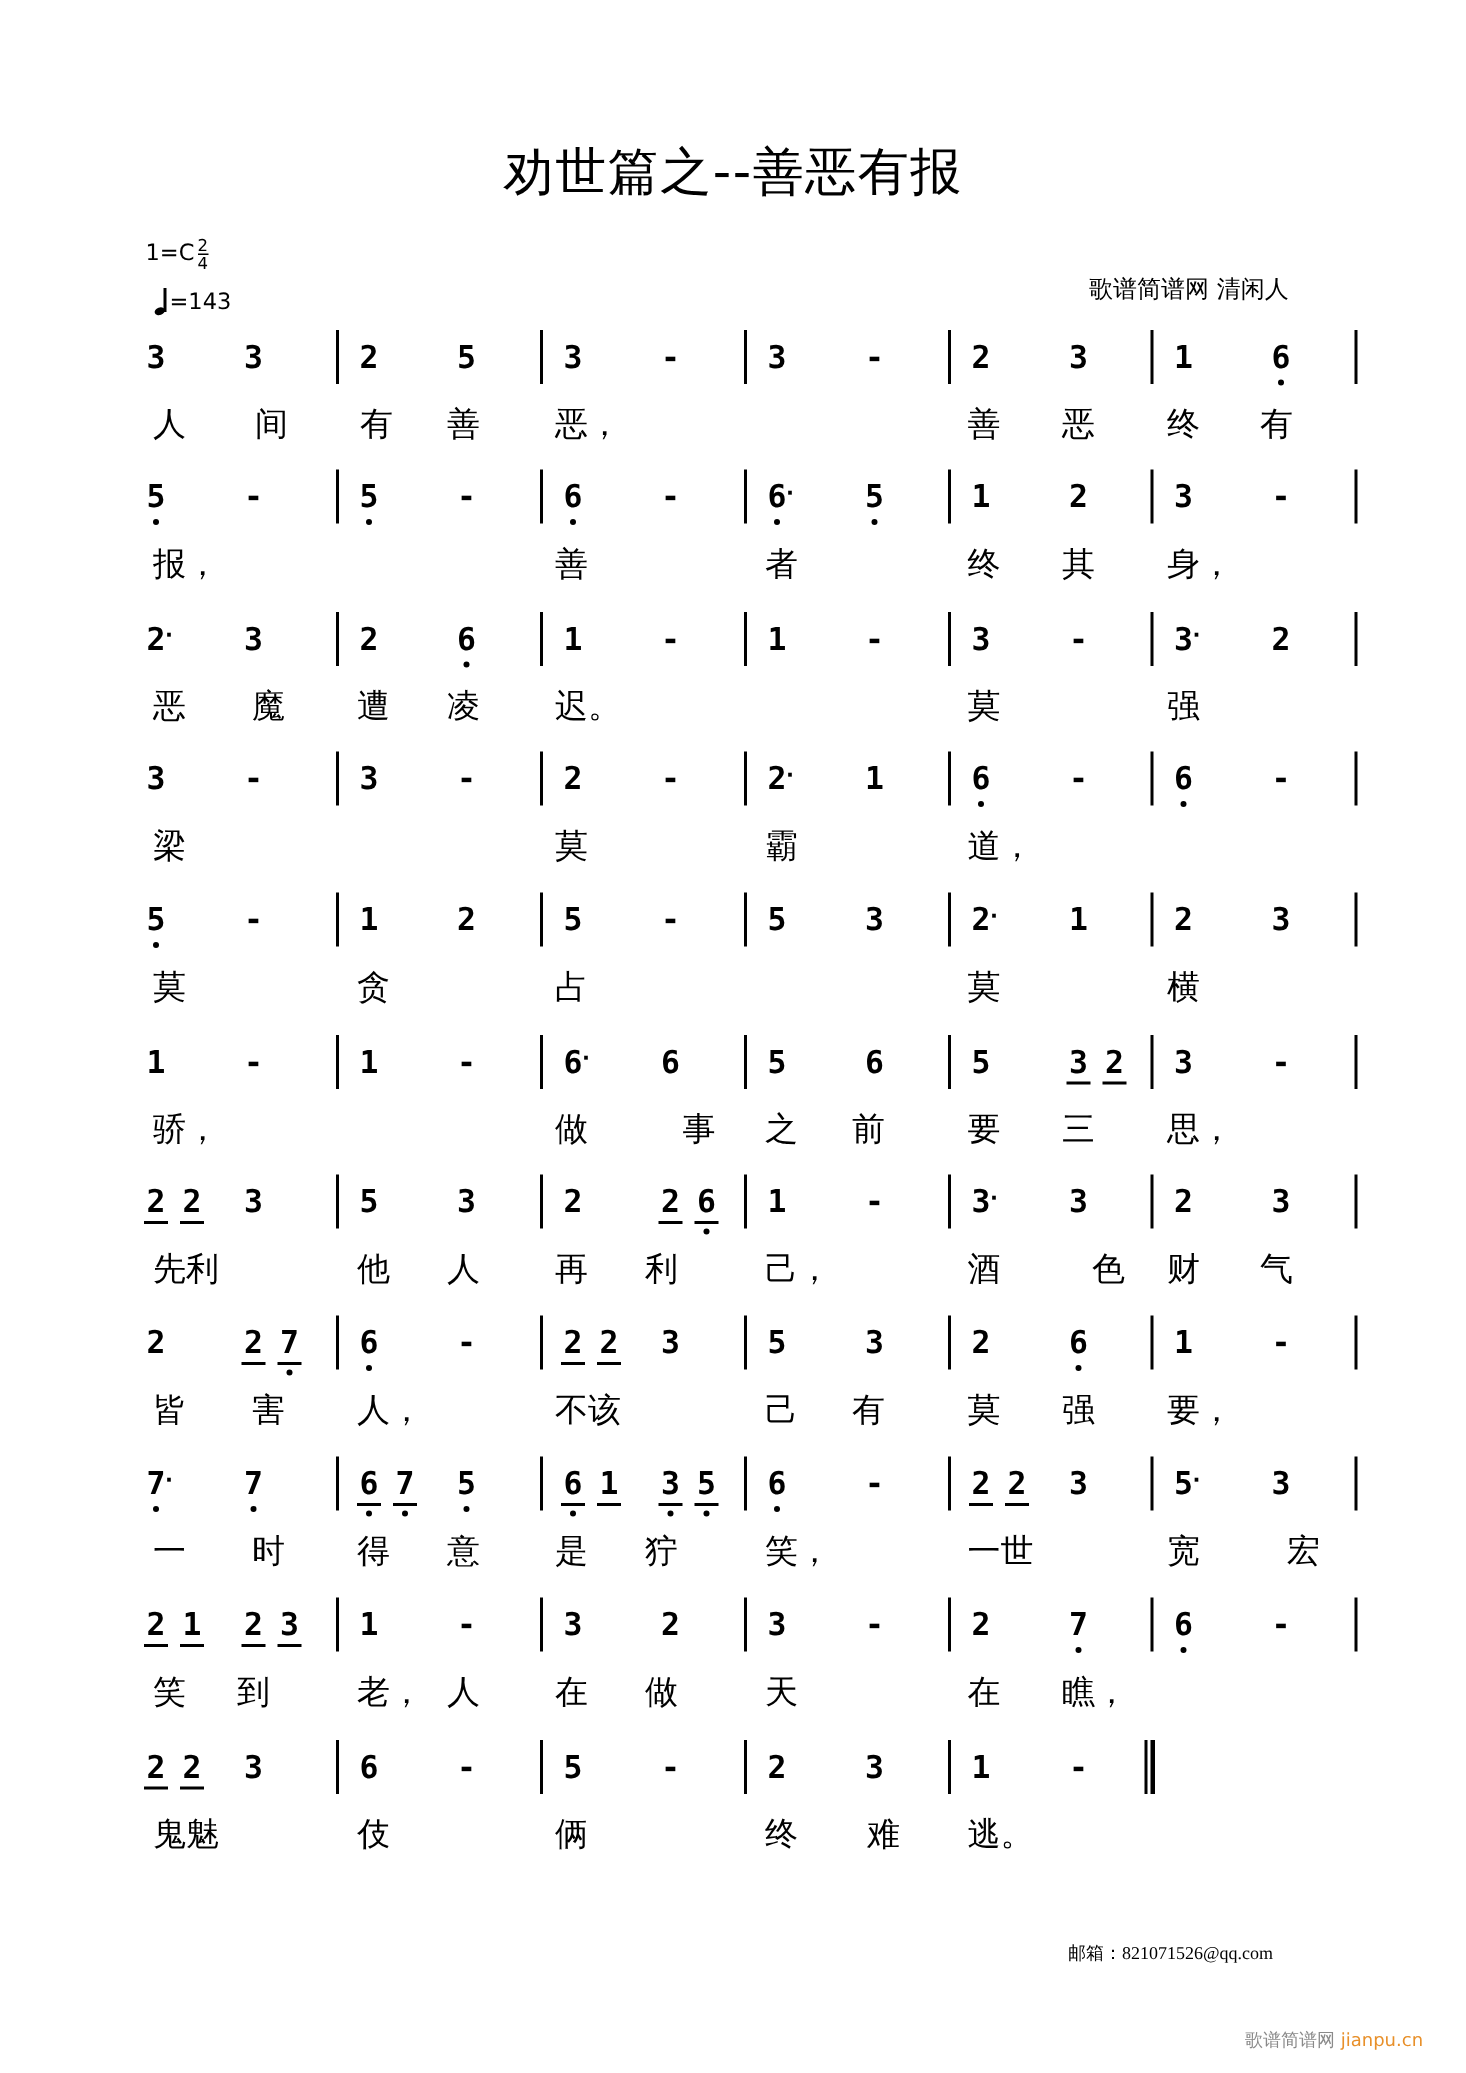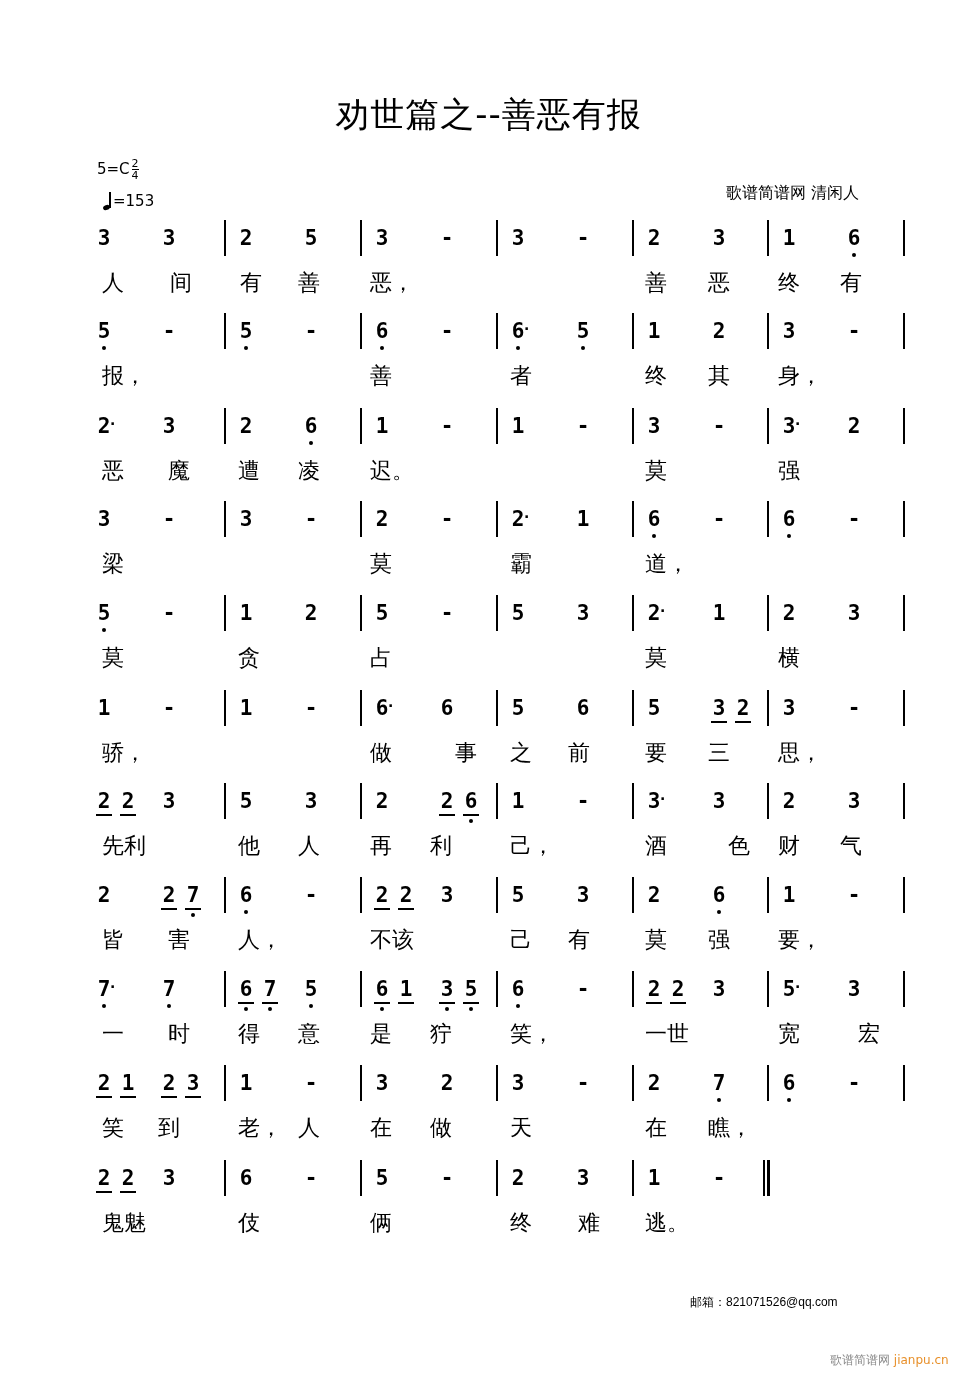--- a/index.html
+++ b/index.html
@@ -17,32 +17,32 @@
   .staff{position:absolute;left:0;width:977px;height:94px;}
   .bar{position:absolute;width:2px;background:#000;top:-20px;height:36px;}
   .dbar{position:absolute;top:-20px;height:36px;width:7px;border-left:2px solid #000;}
   .dbar::after{content:"";position:absolute;left:2px;top:0;width:3px;height:36px;background:#000;}
   .n{position:absolute;top:-15px;font-size:21px;font-weight:bold;font-family:"DejaVu Sans Mono",monospace;width:16px;text-align:center;line-height:26px;}
   .n.dot-low::after{content:"";position:absolute;left:6px;bottom:-6px;width:4px;height:4px;border-radius:50%;background:currentColor;}
   .n.ul{border-bottom:2px solid currentColor;}
   .n.ul.dot-low::after{bottom:-9px;}
   .aug{position:absolute;top:-12px;font-size:14px;font-weight:bold;}
   .ly{position:absolute;top:28px;font-size:22px;font-family:"DejaVu Sans",sans-serif;white-space:pre;}
-  .email{position:absolute;left:690px;top:1294px;font-size:12px;font-family:Liberation Sans, sans-serif;}
+  .email{position:absolute;left:712px;top:1294px;font-size:12px;font-family:Liberation Serif, serif;}
   .wm{position:absolute;left:830px;top:1352px;font-size:12px;color:#8a8a8a;}
   .wm .en{color:#e8902a;}
 </style>
 </head>
 <body>
 
 <div class="title">劝世篇之--善恶有报</div>
 <div class="key">
-  <span>5=C</span><span class="frac"><span class="num">2</span><span>4</span></span>
+  <span>1=C</span><span class="frac"><span class="num">2</span><span>4</span></span>
 </div>
-<div class="tempo"><span class="qnote"></span><span>=153</span></div>
+<div class="tempo"><span class="qnote"></span><span>=143</span></div>
 <div class="author">歌谱简谱网 清闲人</div>
 
 <div id="score">
     <div class="staff" style="top: 240px;">
       <div class="bar" style="left: 224px;"></div>
       <div class="bar" style="left: 360px;"></div>
       <div class="bar" style="left: 496px;"></div>
       <div class="bar" style="left: 632px;"></div>
       <div class="bar" style="left: 767px;"></div>
       <div class="bar" style="left: 903px;"></div>

